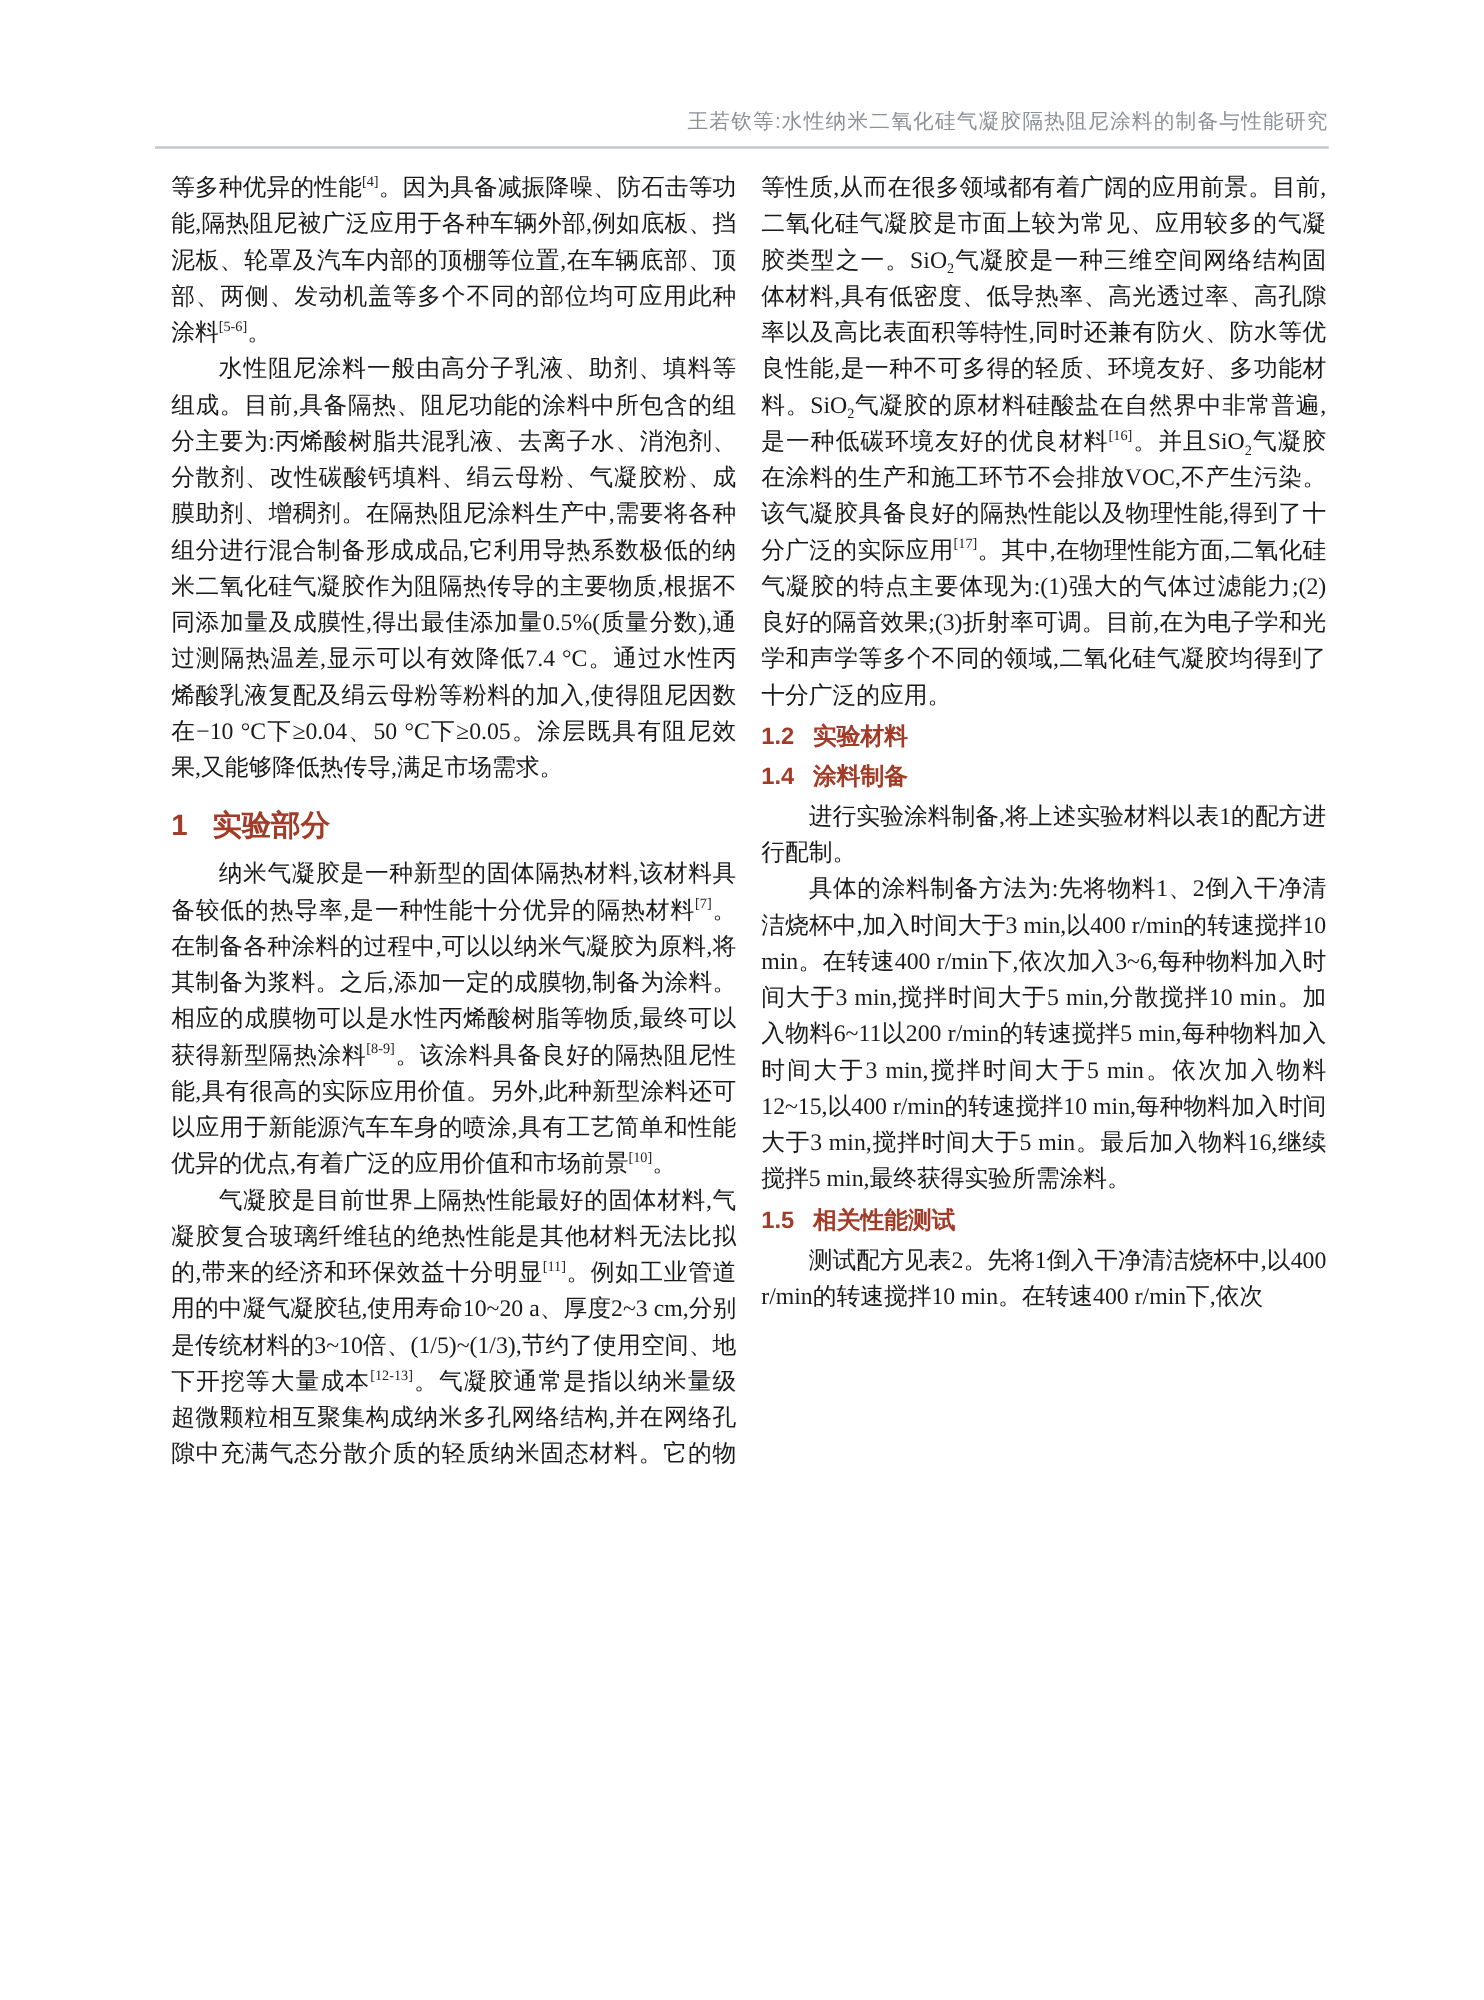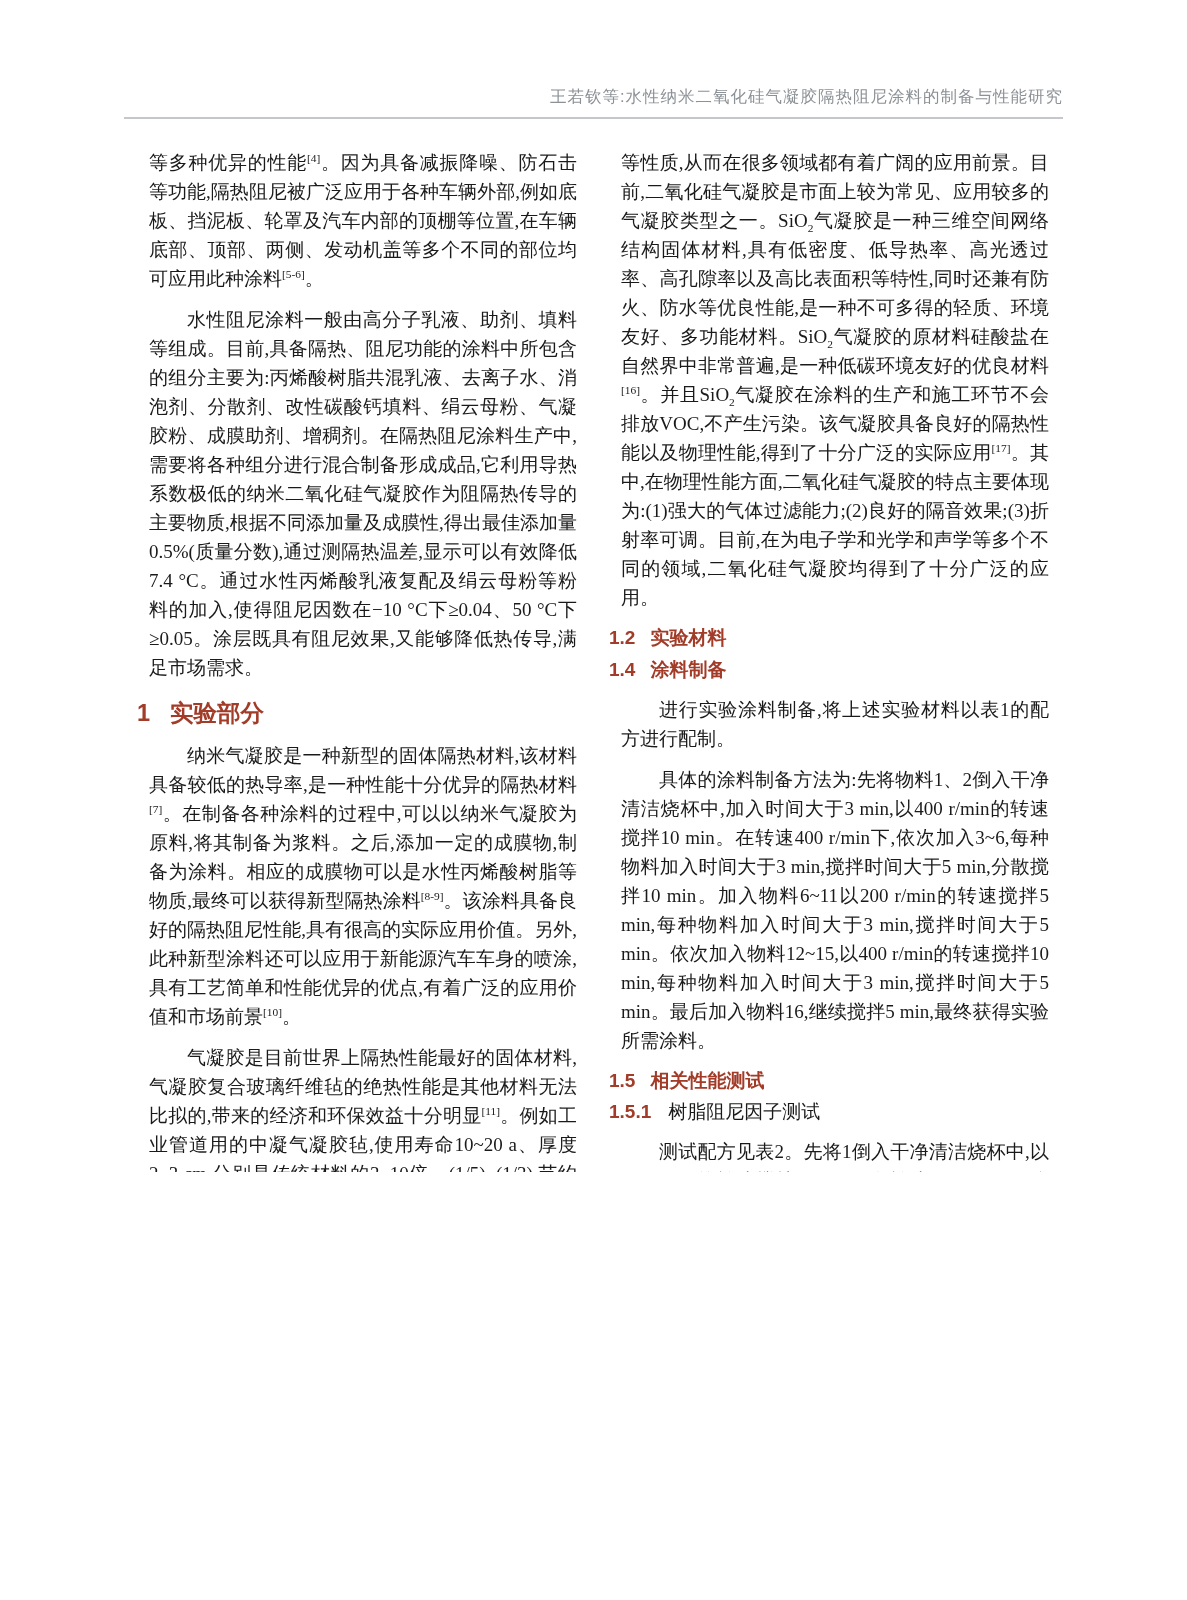--- a/index.html
+++ b/index.html
@@ -22,21 +22,21 @@
     position:absolute;top:117px;left:124px;width:939px;height:2px;
     background:#C4C8CC;
   }
   
   .columns{
     position:absolute;top:136px;left:137px;width:924px;
     display:flex;gap:20px;
   }
   .col{width:452px;}
   p.para{
-    margin:12px;
+    margin:0;
     font-size:19px;line-height:29px;
     text-align:justify;
   }
   p.para.indent{text-indent:2em;}
   sup{font-size:0.6em;vertical-align:super;line-height:0;}
   sub{font-size:0.6em;vertical-align:sub;line-height:0;}
   .h{font-family:"Liberation Sans","DejaVu Sans",sans-serif;color:#A23B28;}
   .h1{font-size:23.5px;font-weight:bold;line-height:32px;margin:15px 0 9px 0;}
   .h1 .h-num{margin-right:20px;}
   .h2{font-size:19px;font-weight:bold;line-height:27px;margin:5px 0 4px 0;}
@@ -86,19 +86,18 @@
         <p class="para indent">纳米气凝胶是一种新型的固体隔热材料,该材料具备较低的热导率,是一种性能十分优异的隔热材料<sup>[7]</sup>。在制备各种涂料的过程中,可以以纳米气凝胶为原料,将其制备为浆料。之后,添加一定的成膜物,制备为涂料。相应的成膜物可以是水性丙烯酸树脂等物质,最终可以获得新型隔热涂料<sup>[8-9]</sup>。该涂料具备良好的隔热阻尼性能,具有很高的实际应用价值。另外,此种新型涂料还可以应用于新能源汽车车身的喷涂,具有工艺简单和性能优异的优点,有着广泛的应用价值和市场前景<sup>[10]</sup>。</p>
         <p class="para indent">气凝胶是目前世界上隔热性能最好的固体材料,气凝胶复合玻璃纤维毡的绝热性能是其他材料无法比拟的,带来的经济和环保效益十分明显<sup>[11]</sup>。例如工业管道用的中凝气凝胶毡,使用寿命10~20 a、厚度2~3 cm,分别是传统材料的3~10倍、(1/5)~(1/3),节约了使用空间、地下开挖等大量成本<sup>[12-13]</sup>。气凝胶通常是指以纳米量级超微颗粒相互聚集构成纳米多孔网络结构,并在网络孔隙中充满气态分散介质的轻质纳米固态材料。它的物理形态是固体,但是看起来却像气体,而且比较像冻住的烟,因此密度比较小,质量比较轻。气凝胶中,SiO<sub>2</sub>气凝胶是最易制备也是被应用得最广的一类,具有超高的孔隙率(高达80%~99.8%),在力学、热学、电学、光学、声学等方面均表现出独特的性能,如它在室温下导热系数可低达0.013 W/(m·K)<sup>[14-15]</sup>。同时还囊括了低热导率、低密度、高孔隙率、高光透过性、高比表面积、低折射率以及低声速性</p>
       </div>
     <div class="col">
         <p class="para">等性质,从而在很多领域都有着广阔的应用前景。目前,二氧化硅气凝胶是市面上较为常见、应用较多的气凝胶类型之一。SiO<sub>2</sub>气凝胶是一种三维空间网络结构固体材料,具有低密度、低导热率、高光透过率、高孔隙率以及高比表面积等特性,同时还兼有防火、防水等优良性能,是一种不可多得的轻质、环境友好、多功能材料。SiO<sub>2</sub>气凝胶的原材料硅酸盐在自然界中非常普遍,是一种低碳环境友好的优良材料<sup>[16]</sup>。并且SiO<sub>2</sub>气凝胶在涂料的生产和施工环节不会排放VOC,不产生污染。该气凝胶具备良好的隔热性能以及物理性能,得到了十分广泛的实际应用<sup>[17]</sup>。其中,在物理性能方面,二氧化硅气凝胶的特点主要体现为:(1)强大的气体过滤能力;(2)良好的隔音效果;(3)折射率可调。目前,在为电子学和光学和声学等多个不同的领域,二氧化硅气凝胶均得到了十分广泛的应用。</p>
         <div class="h h2"><span class="h-num">1.2</span><span class="h-title">实验材料</span></div>
         <div class="h h2"><span class="h-num">1.4</span><span class="h-title">涂料制备</span></div>
         <p class="para indent">进行实验涂料制备,将上述实验材料以表1的配方进行配制。</p>
         <p class="para indent">具体的涂料制备方法为:先将物料1、2倒入干净清洁烧杯中,加入时间大于3 min,以400 r/min的转速搅拌10 min。在转速400 r/min下,依次加入3~6,每种物料加入时间大于3 min,搅拌时间大于5 min,分散搅拌10 min。加入物料6~11以200 r/min的转速搅拌5 min,每种物料加入时间大于3 min,搅拌时间大于5 min。依次加入物料12~15,以400 r/min的转速搅拌10 min,每种物料加入时间大于3 min,搅拌时间大于5 min。最后加入物料16,继续搅拌5 min,最终获得实验所需涂料。</p>
         <div class="h h2"><span class="h-num">1.5</span><span class="h-title">相关性能测试</span></div>
-        <div class="h h3"><span class="h-num">1.5.1</span><span class="h-title">树脂阻尼因子测试</span></div>
         <p class="para indent">测试配方见表2。先将1倒入干净清洁烧杯中,以400 r/min的转速搅拌10 min。在转速400 r/min下,依次</p>
       </div>
   </div>
 
 
 </div>
 
 </body></html>

